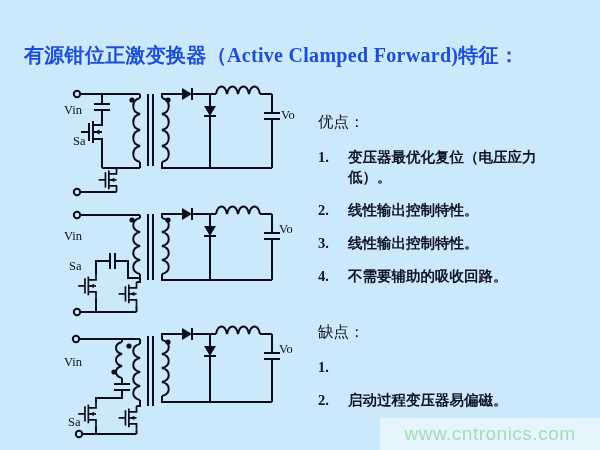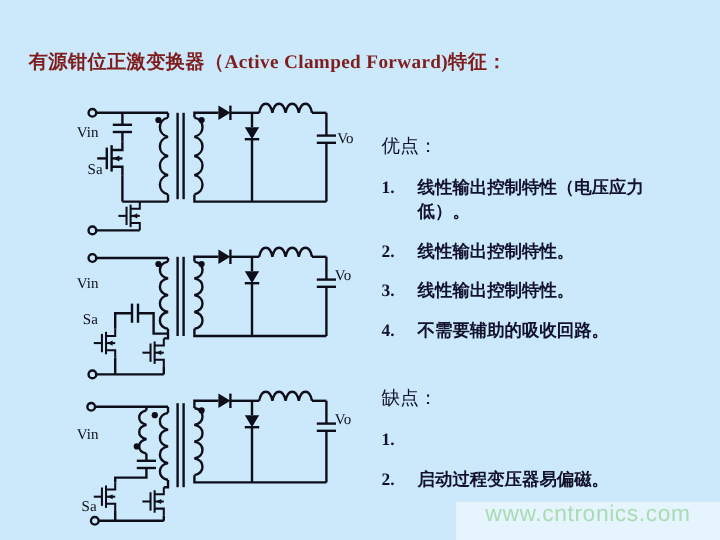--- a/index.html
+++ b/index.html
@@ -5,22 +5,22 @@
   html,body{margin:0;padding:0;}
   body{width:600px;height:450px;overflow:hidden;}
   .slide{
     position:relative;width:600px;height:450px;
     background:#cbe9fa;
     font-family:"Liberation Serif","DejaVu Serif",serif;
     color:#0e0e1a;
   }
   .title{
     position:absolute;left:24px;top:42px;width:560px;
-    font-size:16px;font-weight:bold;letter-spacing:.3px;
-    color:#7f1d1d;white-space:nowrap;
+    font-size:20px;font-weight:bold;letter-spacing:.3px;
+    color:#1d4ed8;white-space:nowrap;
   }
   .circuits{position:absolute;left:44px;top:84px;width:260px;}
   .circuit{display:block;}
   .circuit + .circuit{margin-top:2px;}
   svg{overflow:visible;}
   .w{fill:none;stroke:#0e0e1a;stroke-width:2;}
   .f{fill:#0e0e1a;stroke:none;}
   .term{fill:#cbe9fa;stroke:#0e0e1a;stroke-width:2;}
   .lbl{font-family:"Liberation Serif","DejaVu Serif",serif;font-size:12.5px;fill:#0e0e1a;}
   .notes{
@@ -28,21 +28,21 @@
     color:#12122a;
   }
   .note-heading{font-size:15.5px;font-weight:normal;margin:0 0 14px 0;}
   .note-heading.second{margin-top:36px;}
   .item{display:flex;margin:0 0 13px 0;font-size:14.5px;font-weight:600;line-height:1.38;}
   .item .num{width:30px;flex:none;}
   .item .txt{width:198px;}
   .watermark{
     position:absolute;left:380px;top:418px;width:220px;height:32px;
     background:rgba(255,255,255,0.5);
-    display:flex;align-items:flex-start;justify-content:center;
+    display:flex;align-items:center;justify-content:center;
     font-family:"Liberation Sans","DejaVu Sans",sans-serif;
     font-size:19px;color:#a9dbb5;letter-spacing:.5px;
   }
 </style>
 </head>
 <body>
 
 <div class="slide">
 
   <div class="title">有源钳位正激变换器（Active Clamped Forward)特征：</div>
@@ -202,21 +202,21 @@
       <text class="lbl" x="24" y="104">Sa</text>
       <text class="lbl" x="235" y="31">Vo</text>
     </svg>
   </div>
 
   <div class="notes">
     <div class="note-heading">优点：</div>
 
     <div class="item">
       <span class="num">1.</span>
-      <span class="txt">线性输出控制特性（电压应力低）。</span>
+      <span class="txt">变压器最优化复位（电压应力低）。</span>
     </div>
     <div class="item">
       <span class="num">2.</span>
       <span class="txt">线性输出控制特性。</span>
     </div>
     <div class="item">
       <span class="num">3.</span>
       <span class="txt">线性输出控制特性。</span>
     </div>
     <div class="item">

